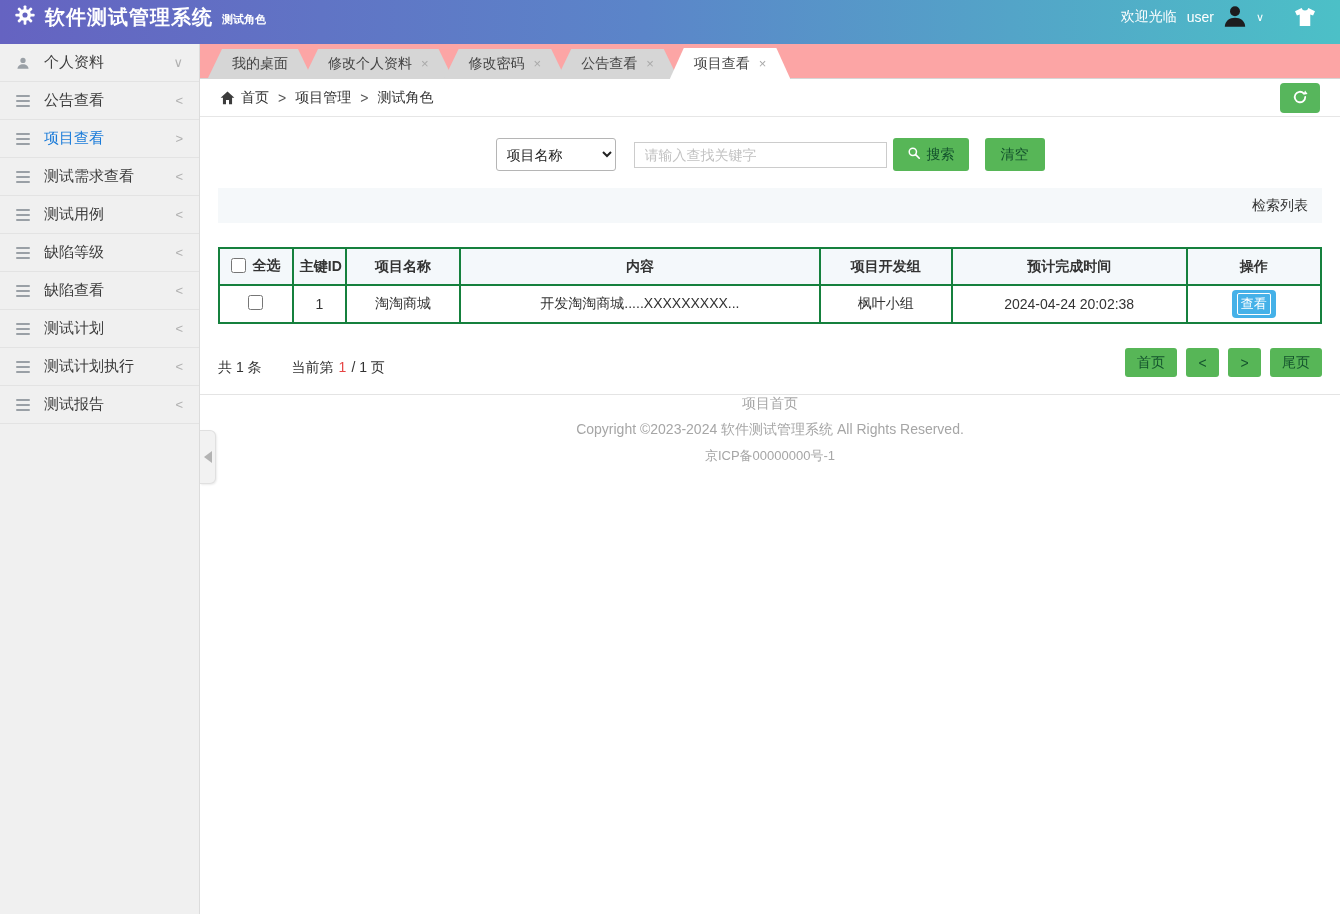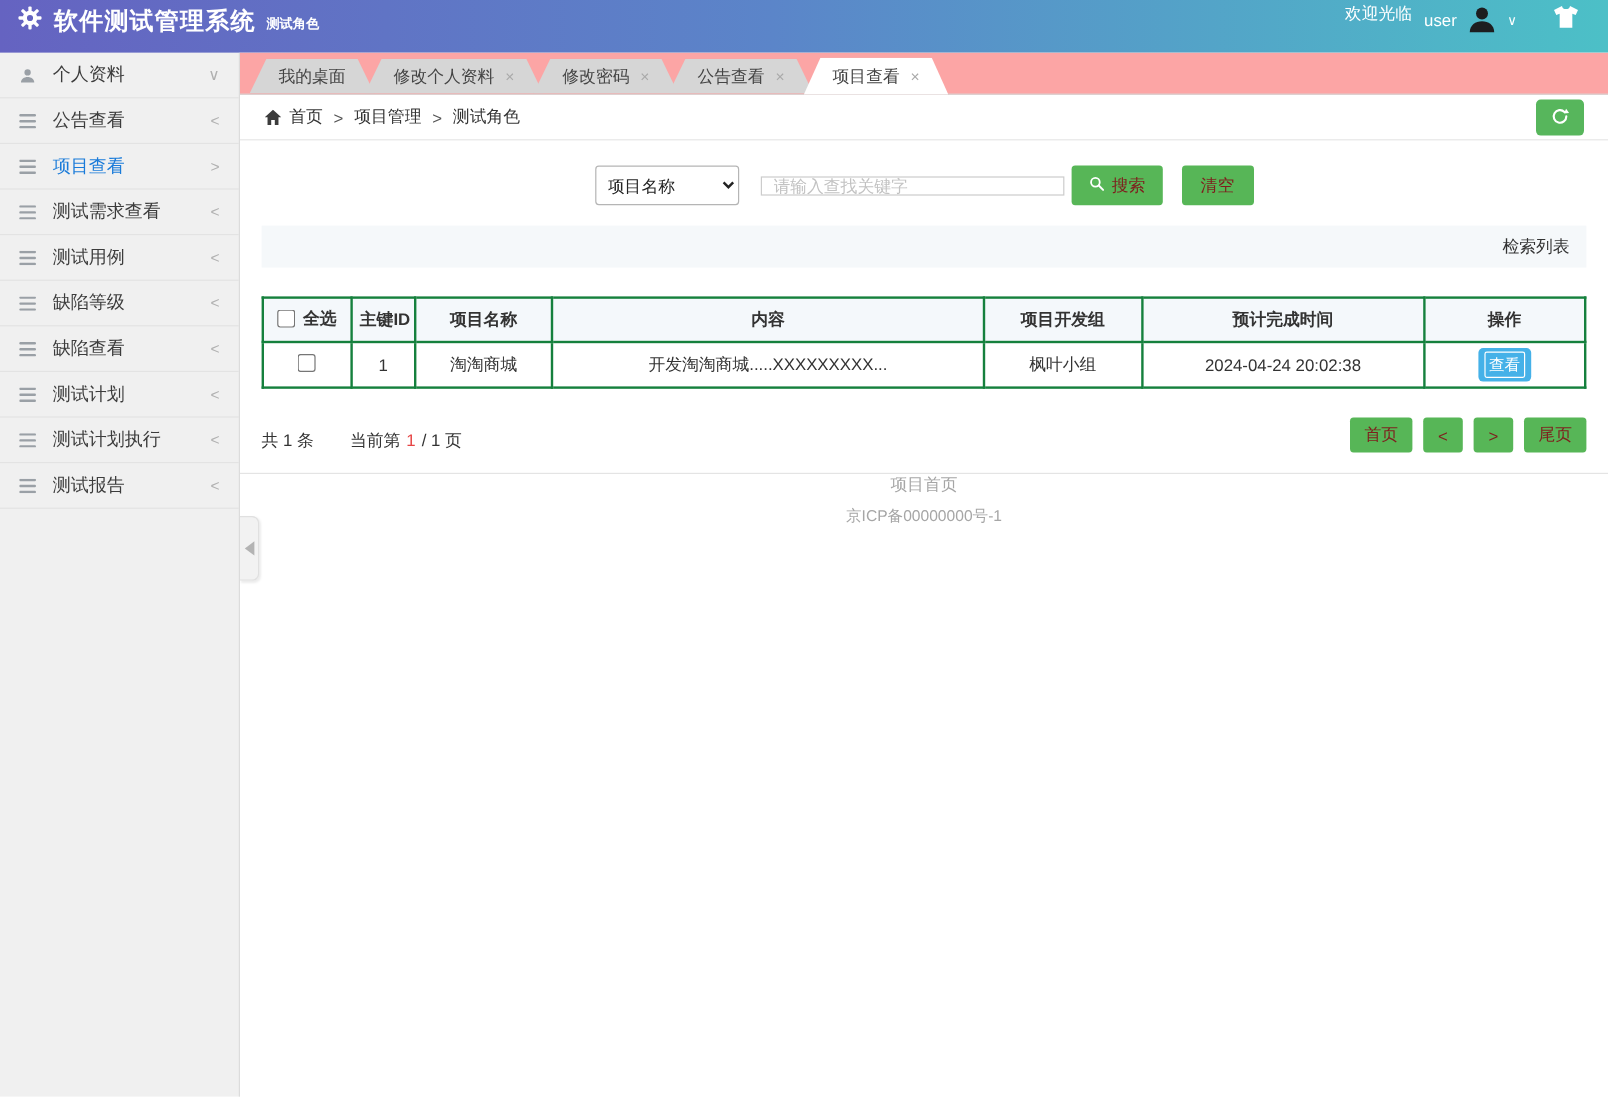--- a/index.html
+++ b/index.html
@@ -7,21 +7,21 @@
          font-family:"Liberation Sans","DejaVu Sans",sans-serif; background:#fff; }
   .app { position:relative; width:1340px; height:914px; }
 
   
   .topbar { height:44px; display:flex; align-items:center; justify-content:space-between;
             padding:0 18px 10px 14px; color:#fff;
             background:linear-gradient(90deg,#6563c1 0%,#5b85c9 48%,#4cc0c7 100%); }
   .brand { display:flex; align-items:center; gap:9px; }
   .brand-title { font-size:20px; font-weight:bold; letter-spacing:1px; }
   .brand-sub { font-size:11px; font-weight:bold; align-self:flex-end; margin-bottom:4px; }
-  .hdr-right { display:flex; align-items:flex-start; gap:10px; font-size:14px; }
+  .hdr-right { display:flex; align-items:center; gap:10px; font-size:14px; }
   .user-menu { display:flex; align-items:center; gap:8px; cursor:pointer; }
   .hdr-chevron { font-size:11px; color:#fff; }
   .tshirt-btn { margin-left:14px; display:flex; align-items:center; cursor:pointer; background:none; border:none; }
 
   
   .layout { display:flex; height:870px; }
   .sidebar { width:200px; background:#f0f0f0; border-right:1px solid #dcdcdc; }
   .side-item { height:38px; display:flex; align-items:center; padding:0 16px;
                border-bottom:1px solid #e3e3e3; font-size:15px; color:#3c3c3c; cursor:pointer; }
   .side-item .icon { width:22px; display:flex; align-items:center; }
@@ -57,24 +57,24 @@
   .refresh-btn { position:absolute; right:20px; top:4px; width:40px; height:30px;
                  background:#57b65c; border:none; border-radius:4px; display:flex;
                  align-items:center; justify-content:center; cursor:pointer; }
 
   
   .content { flex:1; padding-top:21px; }
   .search-row { display:flex; justify-content:center; align-items:center; height:33px; margin-bottom:17px; }
   .field-select { width:120px; height:33px; border:1px solid #b5b5b5; border-radius:3px;
                   font-size:14px; padding:0 6px; background:#fff; color:#222;
                   font-family:"Liberation Sans","DejaVu Sans",sans-serif; }
-  .kw-input { width:253px; height:16px; border:1px solid #ccc; padding:0 10px; font-size:14px;
+  .kw-input { width:253px; height:26px; border:1px solid #ccc; padding:0 10px; font-size:14px;
               margin-left:18px; color:#a21caf; font-family:"Liberation Sans","DejaVu Sans",sans-serif; }
   .kw-input::placeholder { color:#c2c2c2; }
-  .green-btn { background:#57b657; color:#7f1d1d; border:none; border-radius:3px; font-size:14px;
+  .green-btn { background:#57b657; color:#14532d; border:none; border-radius:3px; font-size:14px;
                cursor:pointer; display:inline-flex; align-items:center; justify-content:center; gap:6px;
                font-family:"Liberation Sans","DejaVu Sans",sans-serif; }
   .btn-search { margin-left:6px; height:33px; padding:0 14px; }
   .btn-clear { margin-left:16px; height:33px; padding:0 16px; }
 
   .list-bar { margin:0 18px 24px; height:35px; background:#f5f8fa; display:flex;
               align-items:center; justify-content:flex-end; padding:0 14px; font-size:14px; color:#333; }
 
   table.grid { width:calc(100% - 36px); margin:0 18px; border-collapse:collapse;
                font-size:14px; color:#333; table-layout:fixed; }
@@ -403,20 +403,21 @@
           <div class="page-btns">
             <button class="green-btn page-btn">首页</button>
             <button class="green-btn page-btn">&lt;</button>
             <button class="green-btn page-btn">&gt;</button>
             <button class="green-btn page-btn">尾页</button>
           </div>
         </div>
 
         <div class="footer">
           <div class="line home-link">项目首页</div>
+          <div class="line">Copyright ©2023-2024 软件测试管理系统 All Rights Reserved.</div>
           <div class="line icp">京ICP备00000000号-1</div>
         </div>
 
       </section>
     </main>
   </div>
 
   <div class="collapse-handle">
     <span class="tri"></span>
   </div>

